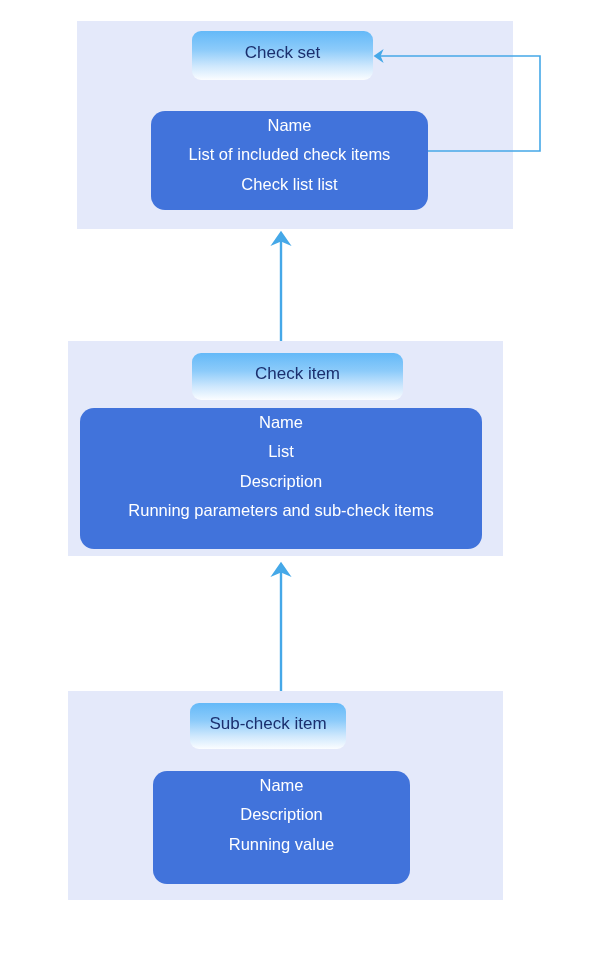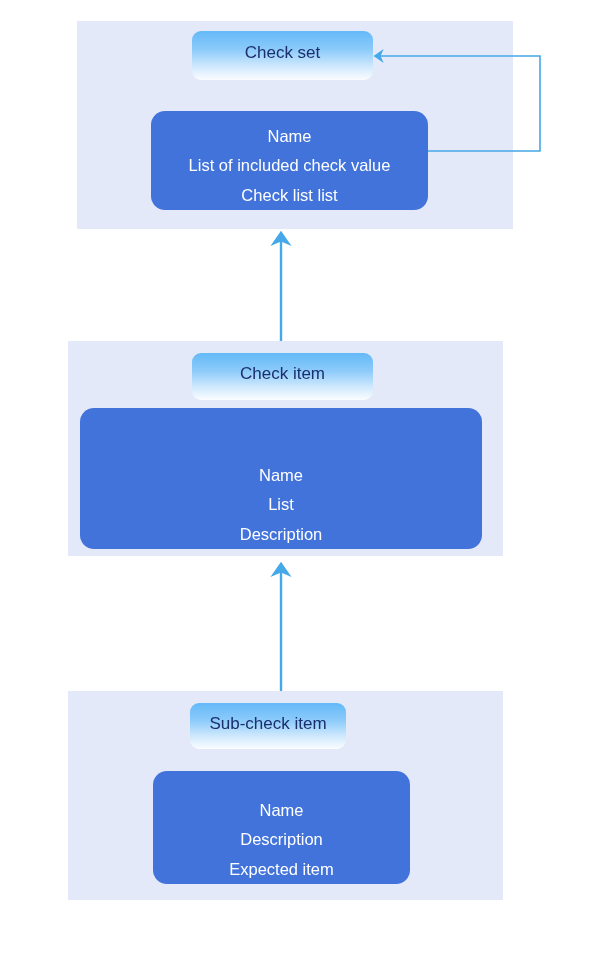--- a/index.html
+++ b/index.html
@@ -37,34 +37,34 @@
     font-size: 17px;
     display: flex;
     align-items: center;
     justify-content: center;
     text-align: left;
     line-height: 1;
     box-sizing: border-box;
     padding-bottom: 6px;
   }
   #label-check-set  { left: 192px; top: 31px;  width: 181px; height: 49px; }
-  #label-check-item { left: 192px; top: 353px; width: 181px; height: 47px; }
+  #label-check-item { left: 192px; top: 353px; width: 211px; height: 47px; }
   #label-sub-check  { left: 190px; top: 703px; width: 156px; height: 46px; }
 
   .detail-box {
     position: absolute;
     border-radius: 14px;
     background: #4173db;
     color: #ffffff;
     font-size: 16.5px;
     line-height: 1.78;
     display: flex;
     flex-direction: column;
     align-items: center;
-    justify-content: flex-end;
+    justify-content: flex-start;
     text-align: center;
     box-sizing: border-box;
   }
   #detail-check-set  { left: 151px; top: 111px; width: 277px; height: 99px; }
   #detail-check-item { left: 80px;  top: 408px; width: 402px; height: 141px; }
   #detail-sub-check  { left: 153px; top: 771px; width: 257px; height: 113px; }
 
   .detail-line { white-space: nowrap; }
 
   .arrow-svg {
@@ -81,42 +81,43 @@
 <body>
 
 <div id="canvas">
 
   <div class="panel" id="panel-check-set"></div>
 
   <div class="label-box" id="label-check-set">Check set</div>
 
   <div class="detail-box" id="detail-check-set">
     <div class="detail-line">Name</div>
-    <div class="detail-line">List of included check value</div>
+    <div class="detail-line">List of included check items</div>
     <div class="detail-line">Check list list</div>
   </div>
 
   <div class="panel" id="panel-check-item"></div>
 
   <div class="label-box" id="label-check-item">Check item</div>
 
   <div class="detail-box" id="detail-check-item">
     <div class="detail-line">Name</div>
     <div class="detail-line">List</div>
     <div class="detail-line">Description</div>
+    <div class="detail-line">Running parameters and sub-check items</div>
   </div>
 
   <div class="panel" id="panel-sub-check"></div>
 
   <div class="label-box" id="label-sub-check">Sub-check item</div>
 
   <div class="detail-box" id="detail-sub-check">
     <div class="detail-line">Name</div>
     <div class="detail-line">Description</div>
-    <div class="detail-line">Expected item</div>
+    <div class="detail-line">Running value</div>
   </div>
 
   <svg class="arrow-svg" viewBox="0 0 600 971">
     <defs>
       <marker id="arrowhead-up" markerWidth="10" markerHeight="10" refX="3.2" refY="5" orient="auto" markerUnits="strokeWidth">
         <path d="M 0.3 0.6 L 6.6 5 L 0.3 9.4 L 2.2 5 Z" fill="#45a8e8"></path>
       </marker>
     </defs>
 
     <path d="M 428 151 L 540 151 L 540 56 L 379 56" fill="none" stroke="#45a8e8" stroke-width="1.6" marker-end="url(#arrowhead-up)"></path>

